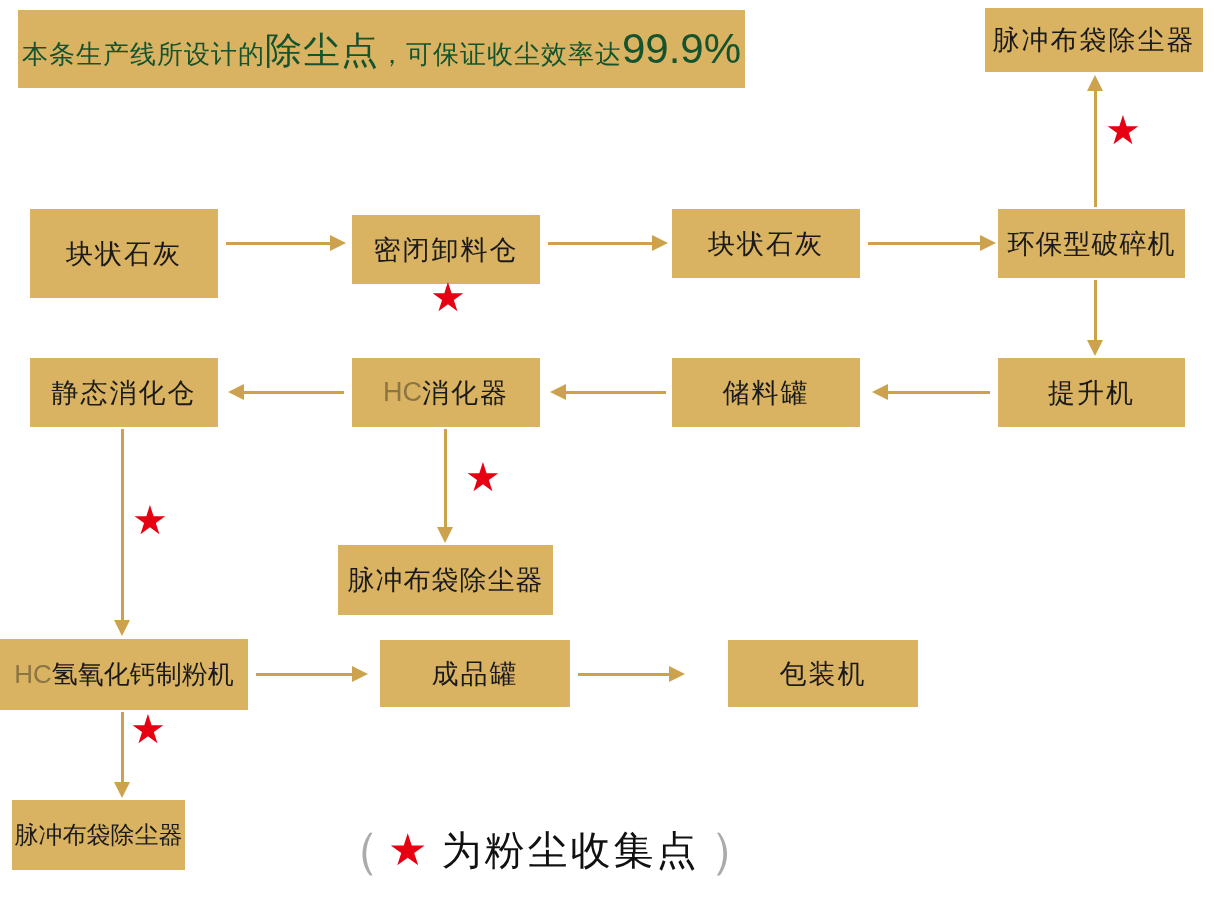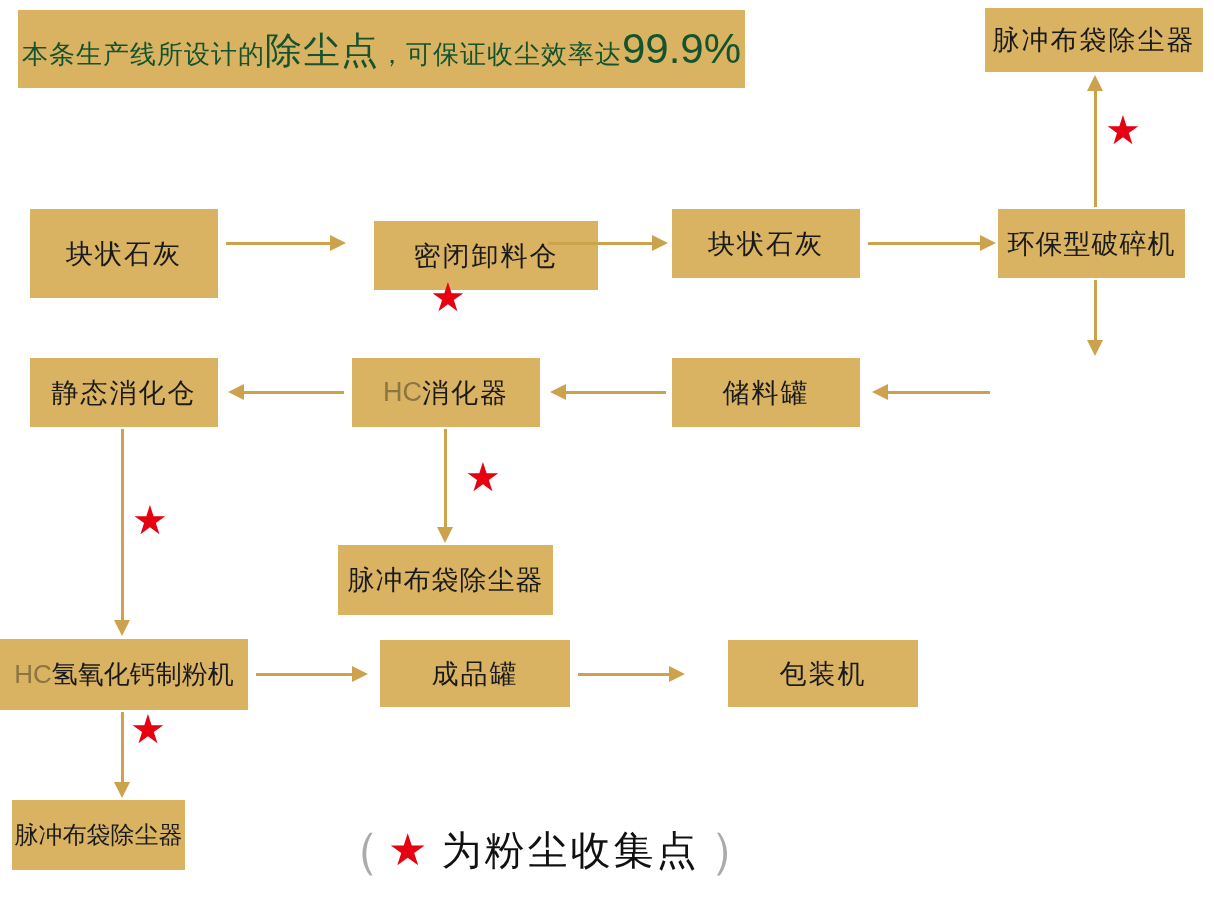--- a/index.html
+++ b/index.html
@@ -46,30 +46,31 @@
   <div class="banner">
     <span class="t-sm">本条生产线所设计的</span>
       <span class="t-lg">除尘点</span>
       <span class="t-sm">，可保证收尘效率达</span>
       <span class="t-num">99.9%</span>
   </div>
 
   <div class="box" style="left:985px;top:8px;width:218px;height:64px;">脉冲布袋除尘器</div>
 
   <div class="box" style="left:30px;top:209px;width:188px;height:89px;">块状石灰</div>
-  <div class="box" style="left:352px;top:221px;width:224px;height:69px;margin-left:22px;">密闭卸料仓</div>
+  <div class="box" style="left:352px;top:215px;width:188px;height:69px;">密闭卸料仓</div>
   <div class="box" style="left:672px;top:209px;width:188px;height:69px;">块状石灰</div>
   <div class="box" style="left:998px;top:209px;width:187px;height:69px;letter-spacing:1px;">环保型破碎机</div>
 
   <div class="box" style="left:30px;top:358px;width:188px;height:69px;">静态消化仓</div>
   <div class="box" style="left:352px;top:358px;width:188px;height:69px;">
     <span class="hc-prefix">HC</span>
       <span>消化器</span>
   </div>
   <div class="box" style="left:672px;top:358px;width:188px;height:69px;text-align:right;">储料罐</div>
+  <div class="box" style="left:998px;top:358px;width:187px;height:69px;">提升机</div>
 
   <div class="box" style="left:338px;top:545px;width:215px;height:70px;letter-spacing:1px;">脉冲布袋除尘器</div>
 
   <div class="box" style="left:0px;top:639px;width:248px;height:71px;font-size:26px;letter-spacing:0;">
     <span class="hc-prefix">HC</span>
       <span>氢氧化钙制粉机</span>
   </div>
   <div class="box" style="left:380px;top:640px;width:190px;height:67px;">成品罐</div>
   <div class="box" style="left:700px;top:640px;width:190px;height:67px;margin-left:28px;">包装机</div>
 

